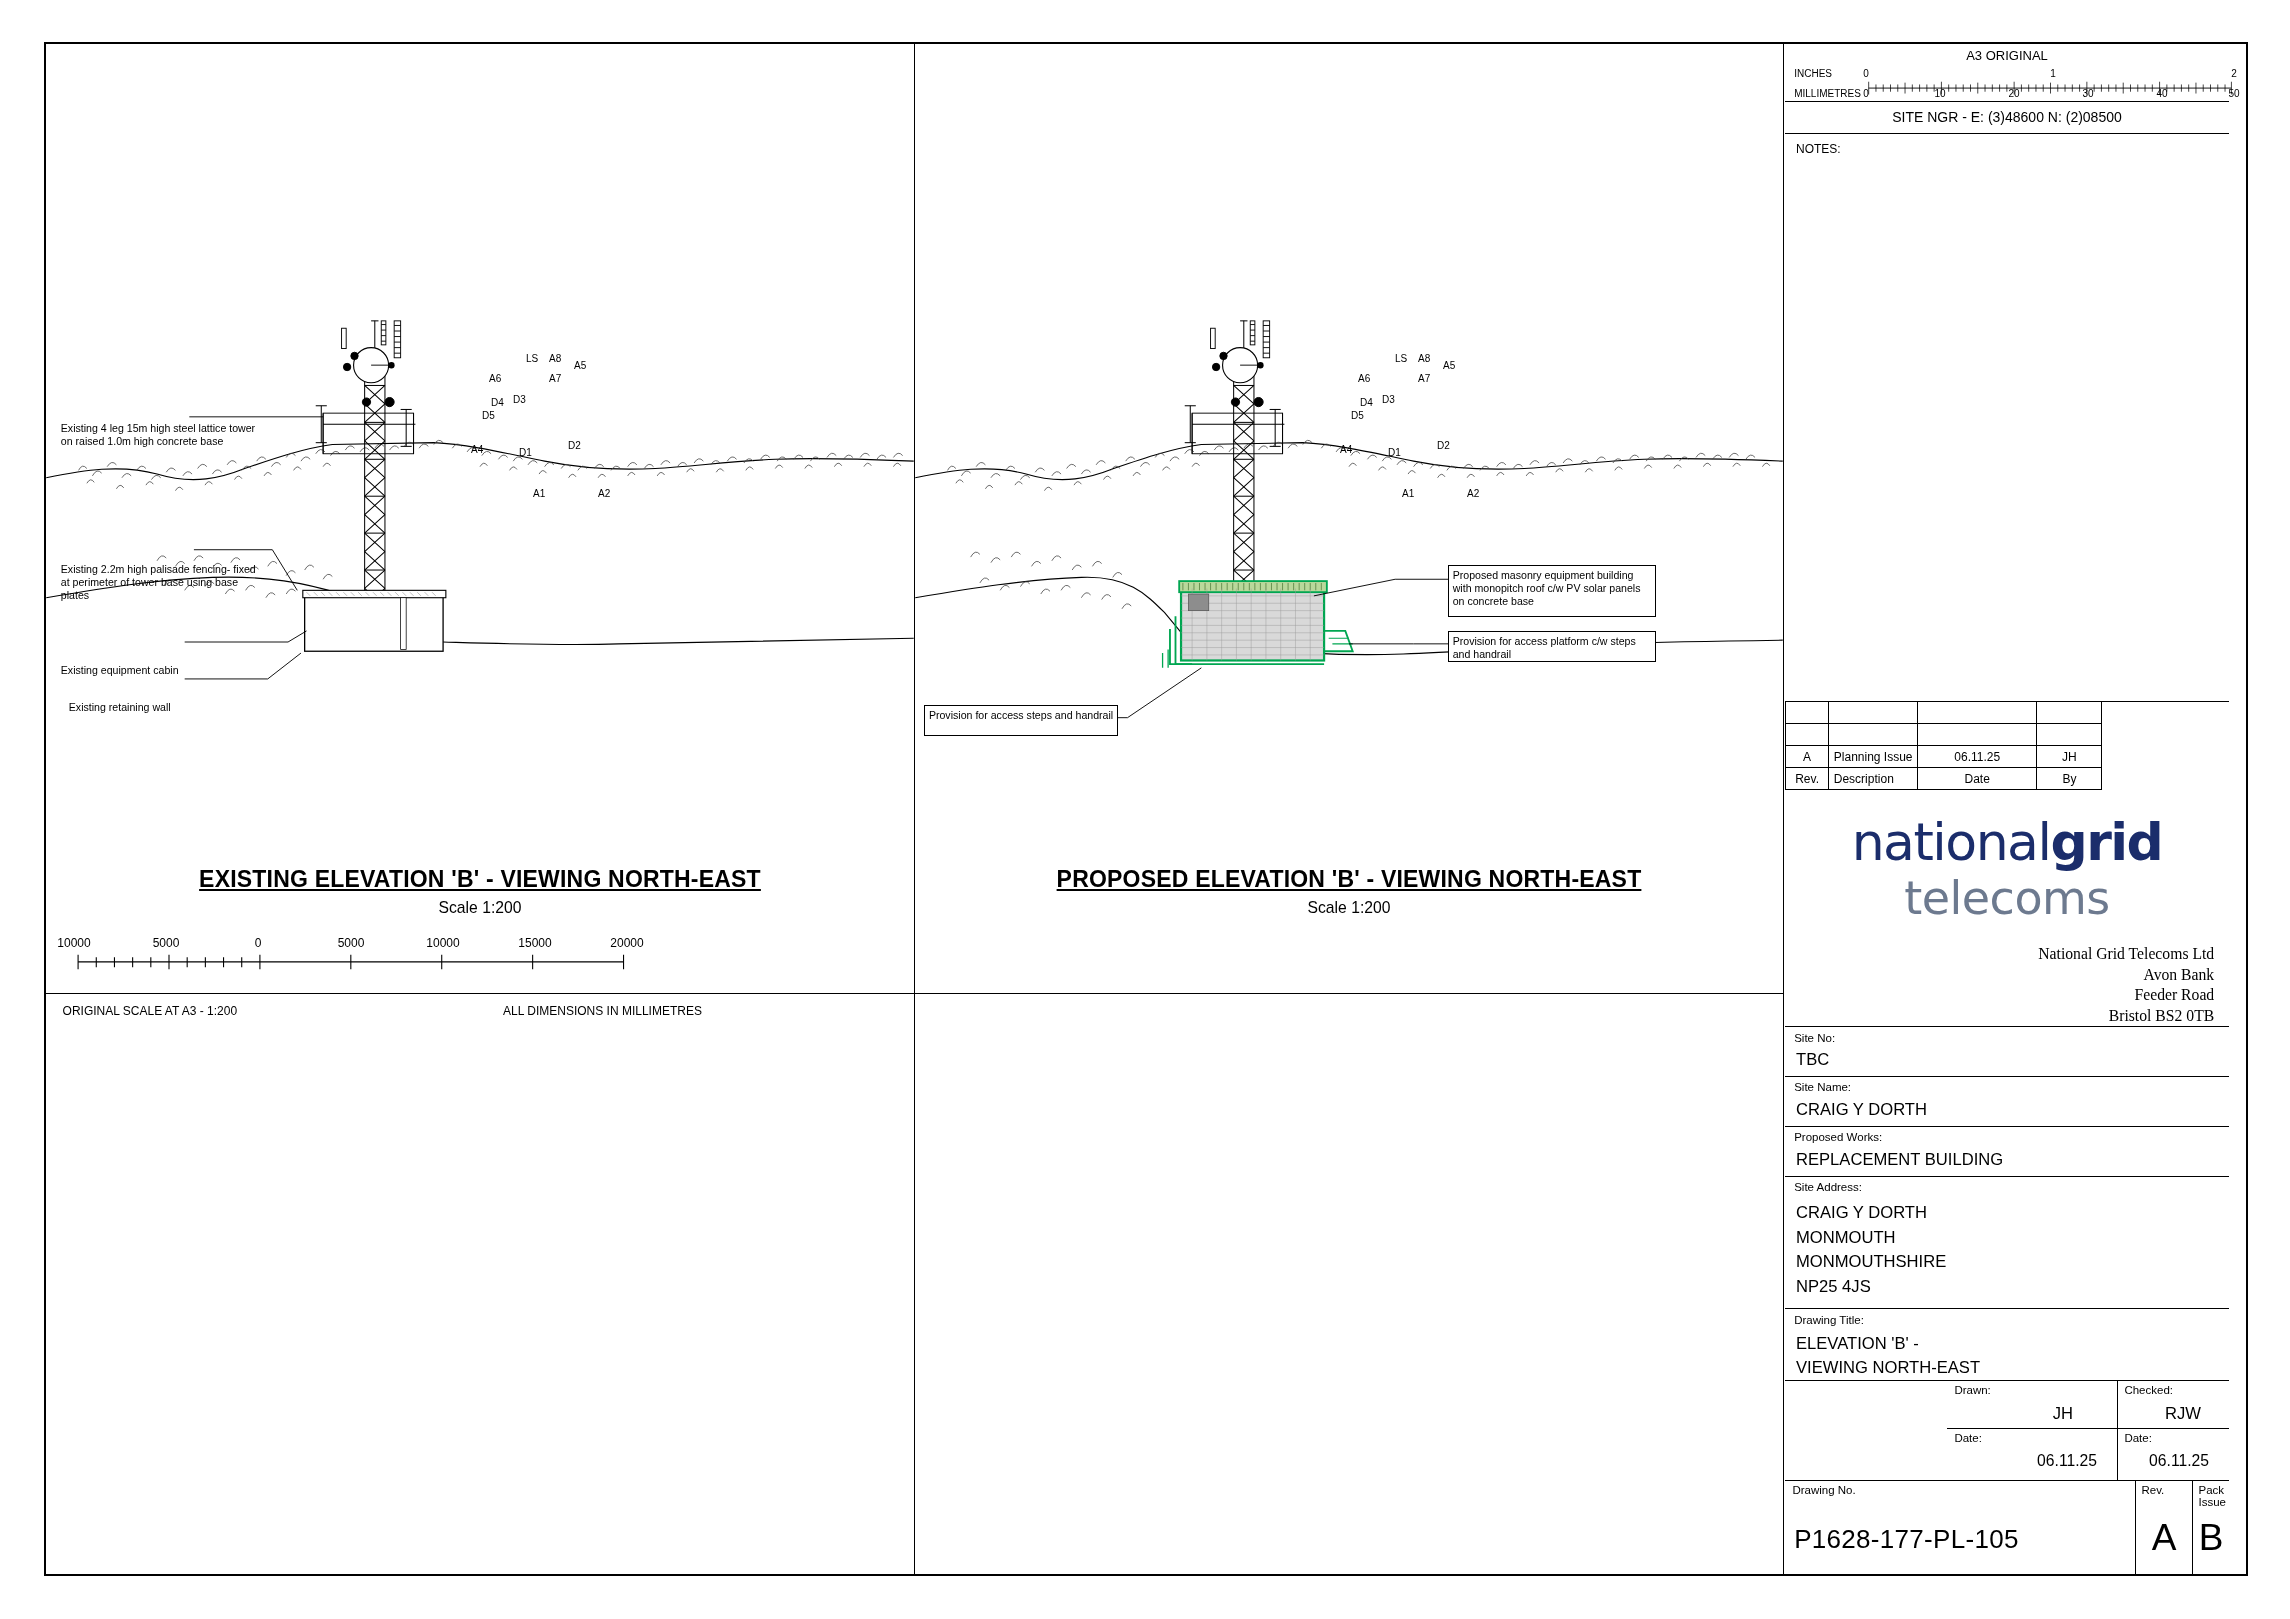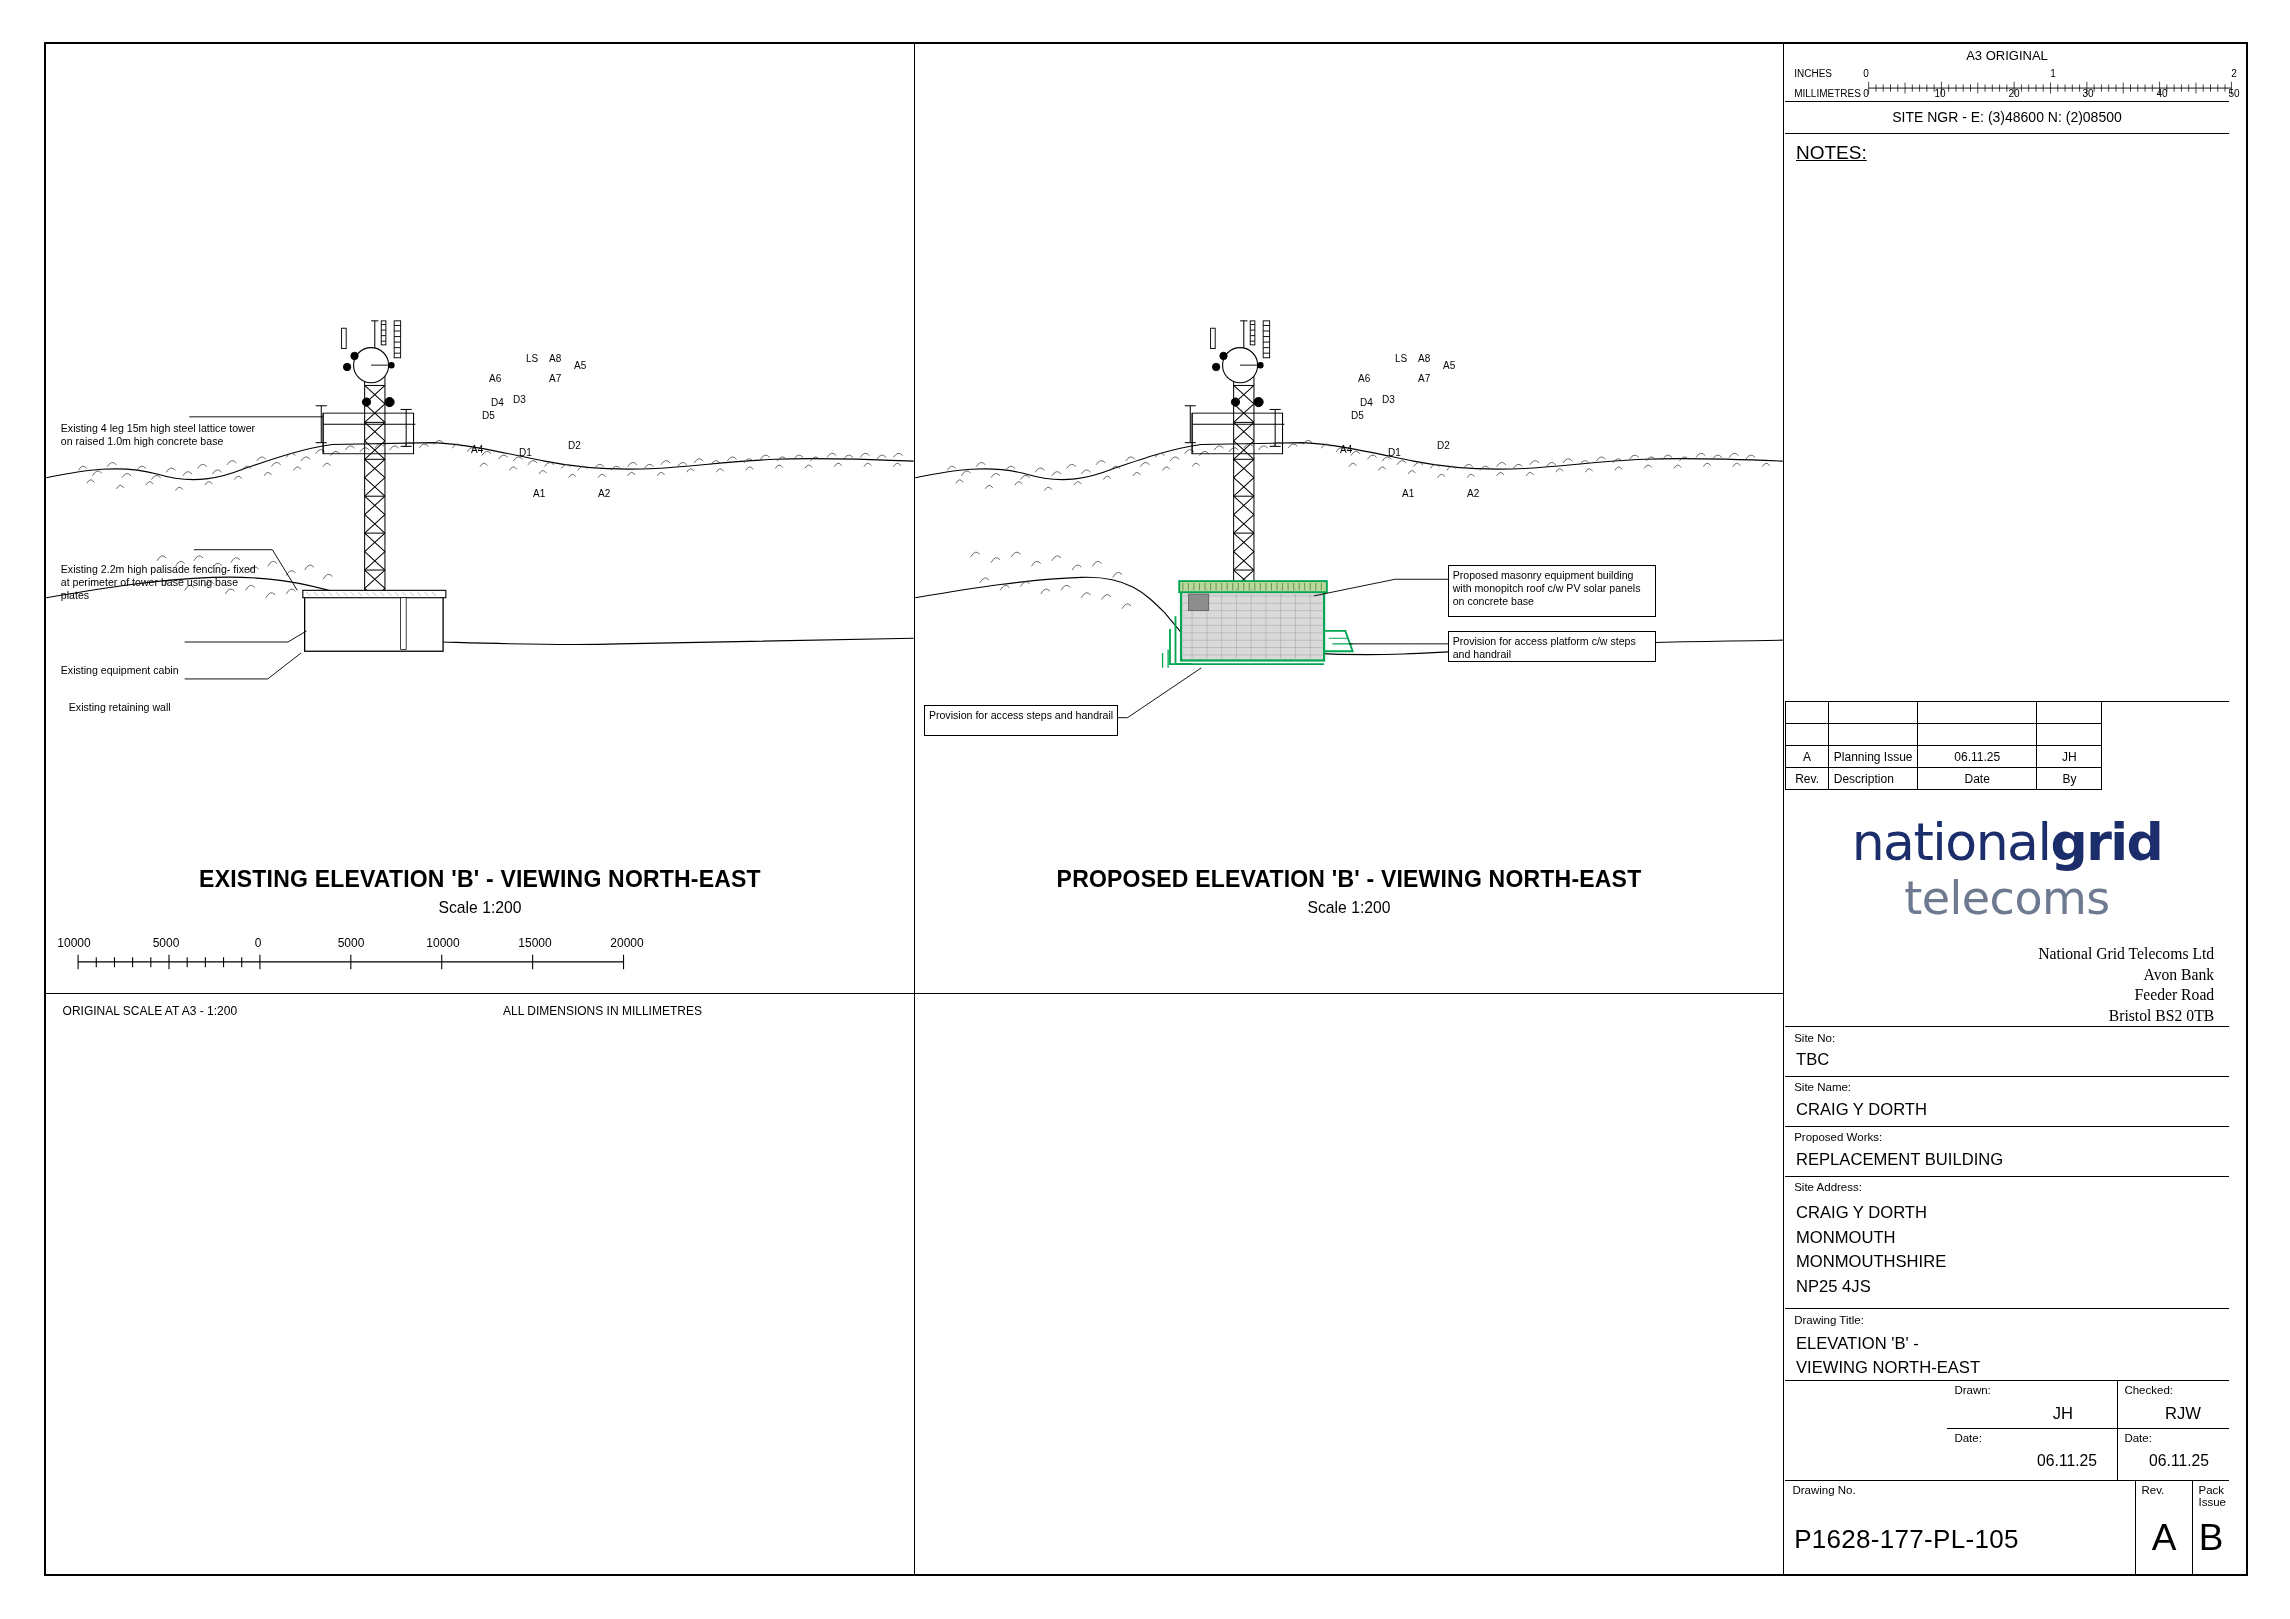--- a/index.html
+++ b/index.html
@@ -47,20 +47,21 @@
   .panel-left { left: 0; width: 868px; }
   .panel-mid  { left: 869px; width: 868px; }
   .panel-right{ left: 1739px; right: 17px; }
 
   .drawing-title {
     position: absolute;
     width: 100%;
     text-align: center;
     font-size: 23px;
     font-weight: bold;
+    text-decoration: underline;
     letter-spacing: 0.2px;
   }
   .drawing-scale {
     position: absolute;
     width: 100%;
     text-align: center;
     font-size: 15.7px;
   }
   .note-box {
     position: absolute;
@@ -101,22 +102,21 @@
   .bottom-text {
     position: absolute;
     font-size: 12px;
   }
 
   .ngr-text {
     font-size: 14px;
     text-align: center;
   }
   .notes-label {
-    font-size: 19px;
-    text-decoration: underline;
+    font-size: 12px;
   }
 
   .rev-table {
     position: absolute;
     left: 0;
     right: 0;
     border-collapse: collapse;
     font-size: 12px;
   }
   .rev-table td {

